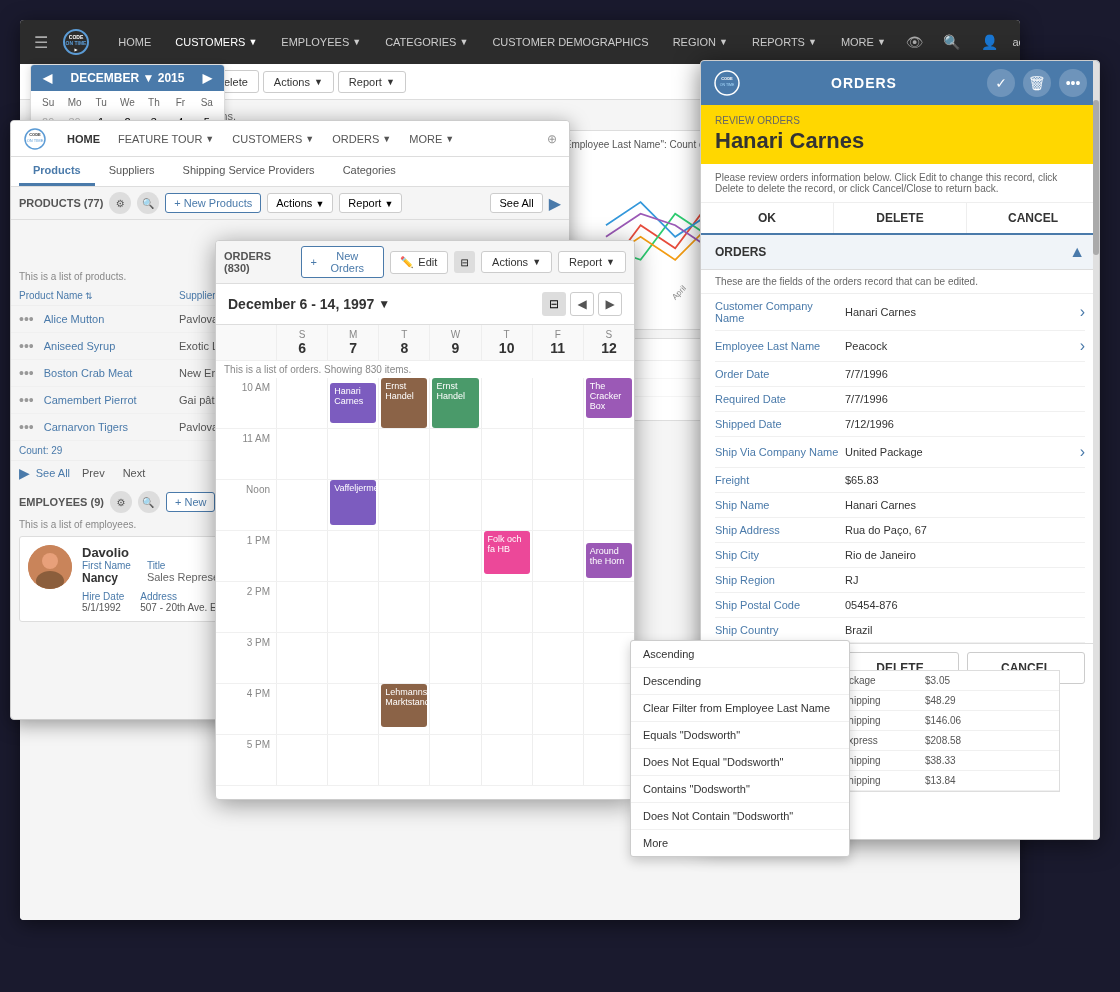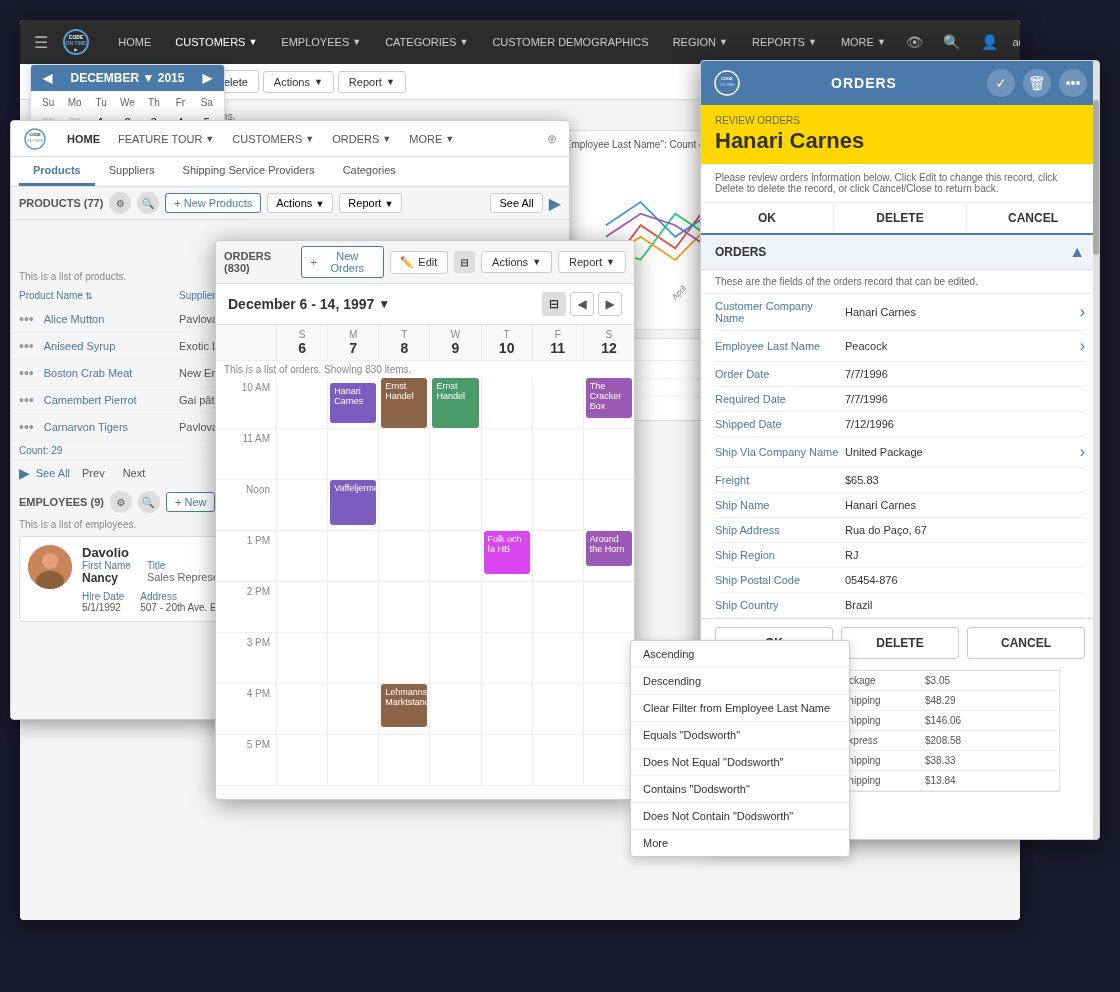--- a/index.html
+++ b/index.html
@@ -452,21 +452,21 @@
       padding: 3px 4px;
       font-size: 9px;
       color: #fff;
       cursor: pointer;
       overflow: hidden;
     }
     .event-purple { background: #7c5cbf; }
     .event-brown { background: #8b6347; }
     .event-green { background: #4a9a6a; }
     .event-purple2 { background: #9b59b6; }
-    .event-orange { background: #d946ef; }
+    .event-orange { background: #ec4899; }
 
     
     .layer-review {
       position: absolute;
       top: 60px; right: 20px;
       width: 400px;
       height: 780px;
       background: #fff;
       border-radius: 4px;
       box-shadow: 0 4px 24px rgba(0,0,0,0.5);
@@ -1151,21 +1151,21 @@
       <div class="time-label">1 PM</div>
       <div class="time-cell"></div>
       <div class="time-cell"></div>
       <div class="time-cell"></div>
       <div class="time-cell"></div>
       <div class="time-cell" style="position:relative;">
         <div class="event-block event-orange" style="top:0;height:85%;">Folk och fa HB</div>
       </div>
       <div class="time-cell"></div>
       <div class="time-cell" style="position:relative;">
-        <div class="event-block event-purple2" style="top:0;height:70%;">Around the Horn</div>
+        <div class="event-block event-purple2" style="top:12px;height:70%;">Around the Horn</div>
       </div>
     </div>
 
     <div class="time-row">
       <div class="time-label">2 PM</div>
       <div class="time-cell"></div>
       <div class="time-cell"></div>
       <div class="time-cell"></div>
       <div class="time-cell"></div>
       <div class="time-cell"></div>
@@ -1280,20 +1280,24 @@
       <span class="field-label">Freight</span>
       <span class="field-value">$65.83</span>
     </div>
     <div class="field-row">
       <span class="field-label">Ship Name</span>
       <span class="field-value">Hanari Carnes</span>
     </div>
     <div class="field-row">
       <span class="field-label">Ship Address</span>
       <span class="field-value">Rua do Paço, 67</span>
+    </div>
+    <div class="field-row">
+      <span class="field-label">Ship City</span>
+      <span class="field-value">Rio de Janeiro</span>
     </div>
     <div class="field-row">
       <span class="field-label">Ship Region</span>
       <span class="field-value">RJ</span>
     </div>
     <div class="field-row">
       <span class="field-label">Ship Postal Code</span>
       <span class="field-value">05454-876</span>
     </div>
     <div class="field-row">

